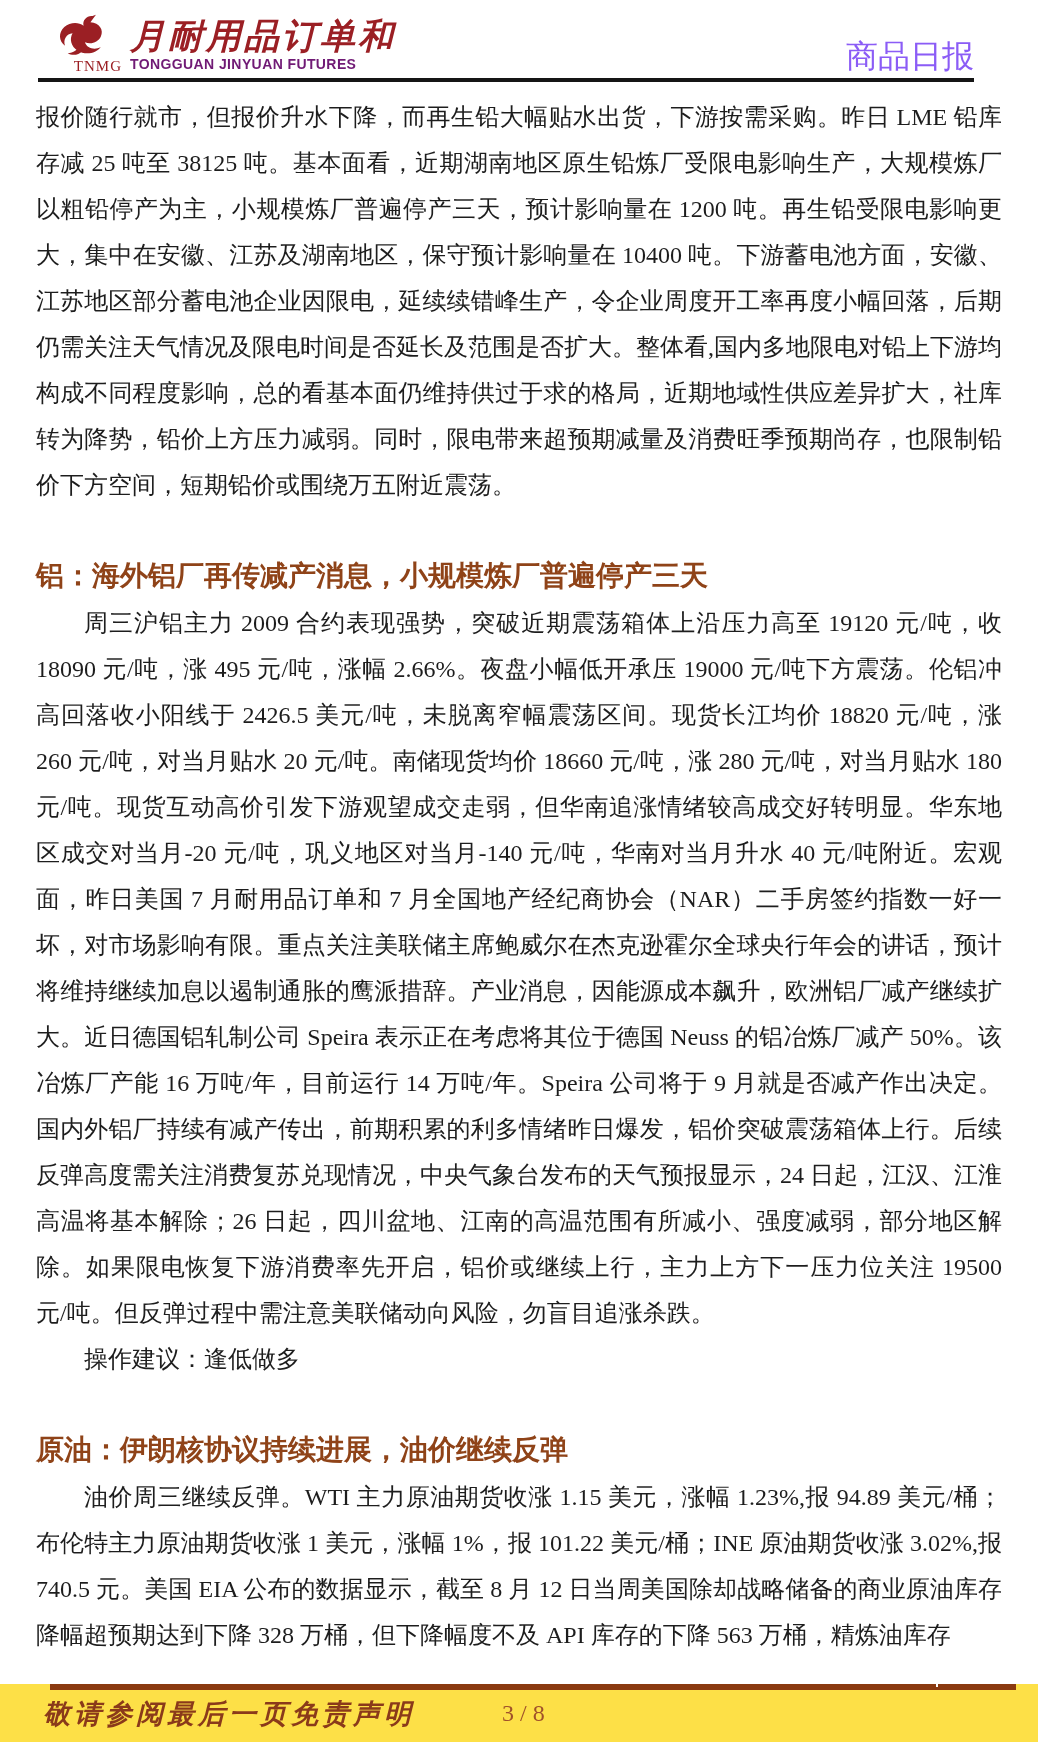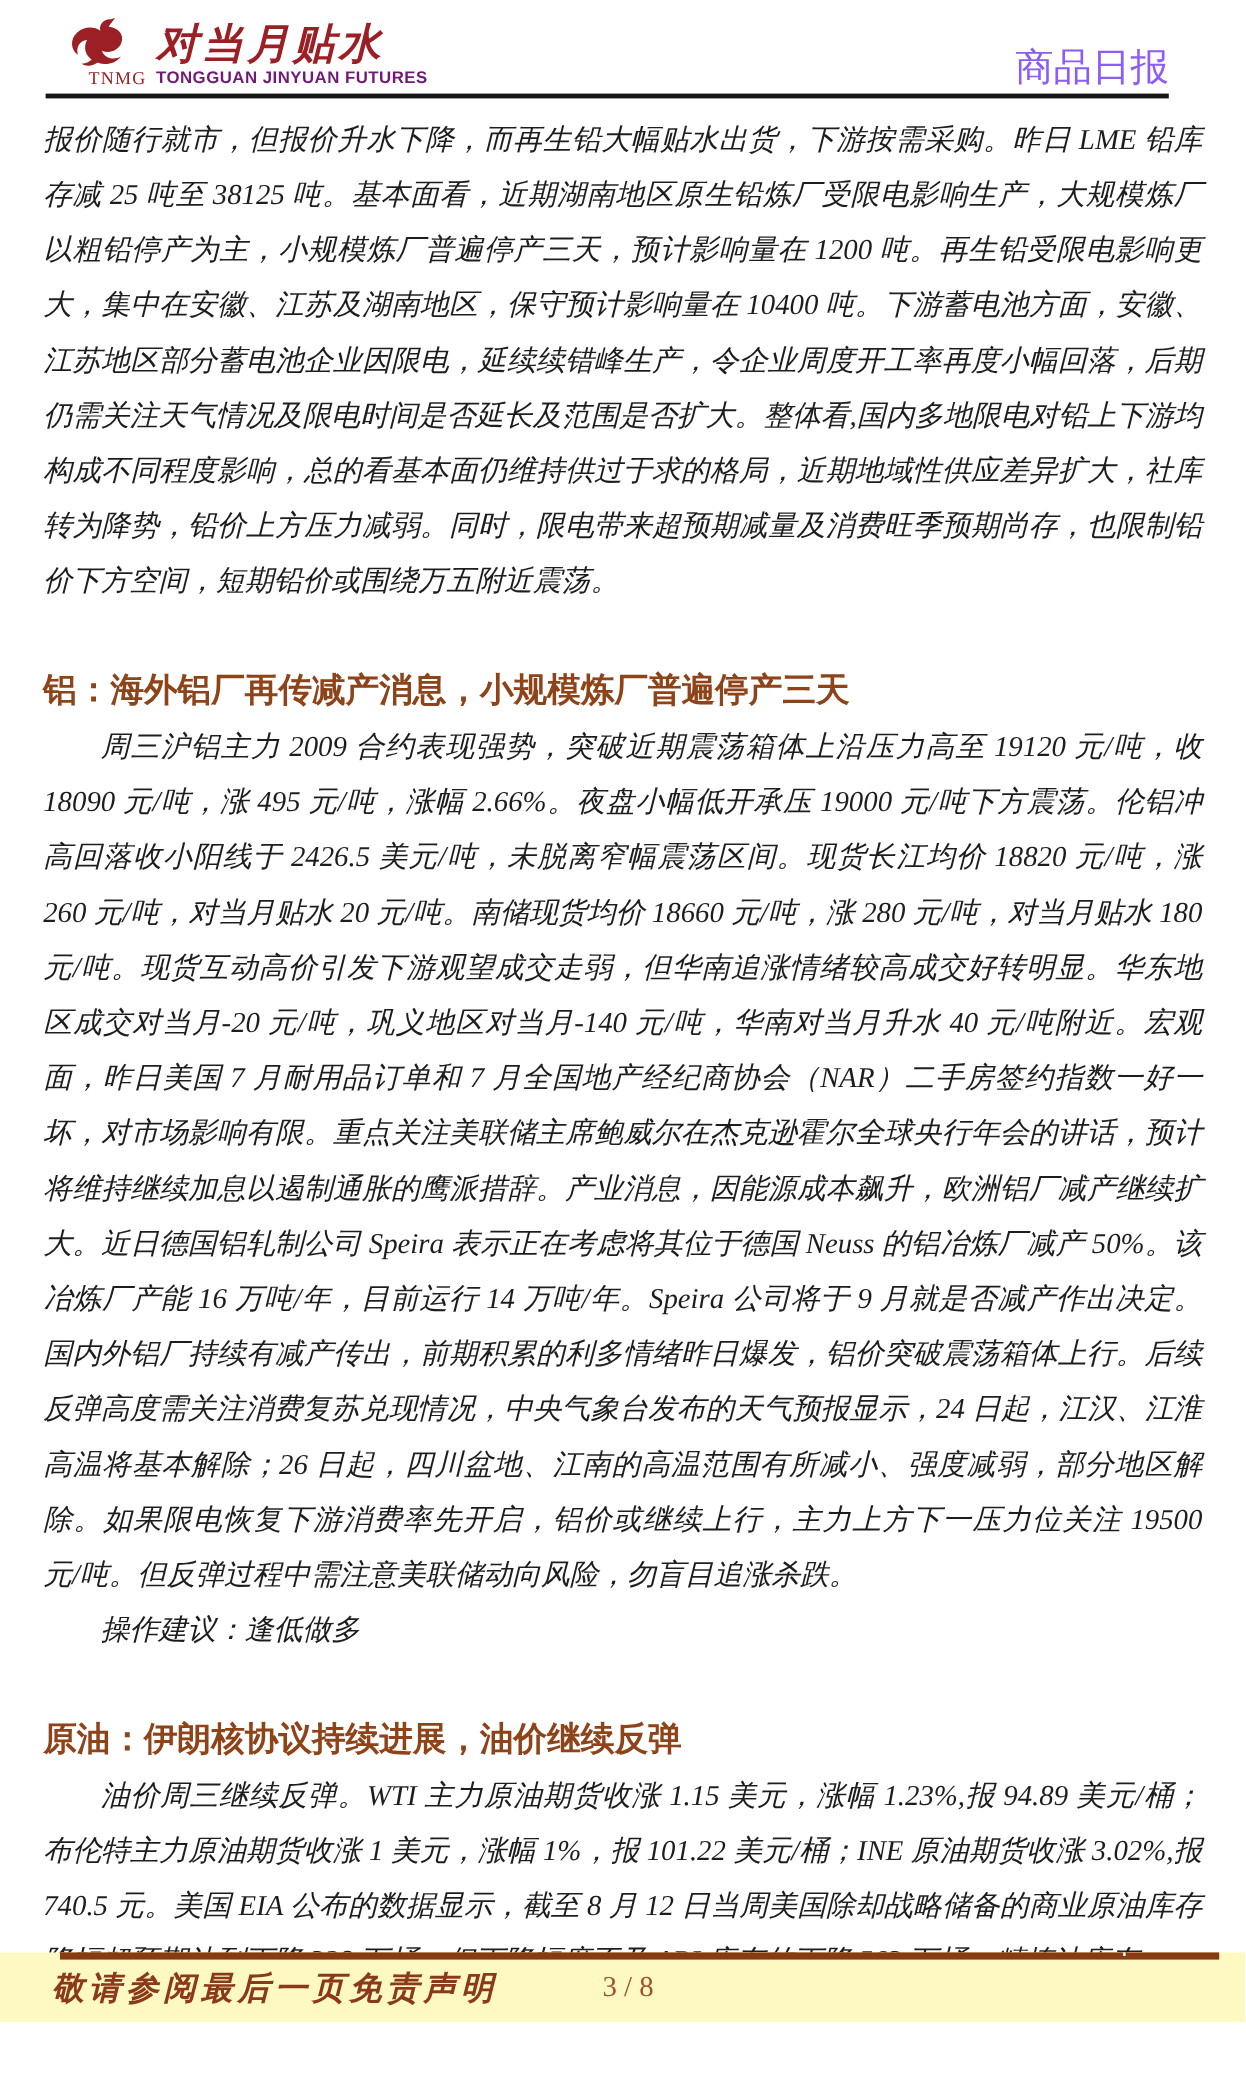--- a/index.html
+++ b/index.html
@@ -18,27 +18,27 @@
   .brand-cn { font-size:35px; font-weight:bold; font-style:italic; color:#9b1f24;
               letter-spacing:3px; line-height:38px; }
   .brand-en { font-size:14px; font-weight:bold; color:#701a75;
               font-family:"Liberation Sans","DejaVu Sans",sans-serif;
               letter-spacing:0.4px; line-height:17px; }
   .report-type { font-size:32px; font-weight:normal; color:#8b5cf6; line-height:36px; }
   .hdr-rule { height:4px; background:#151515; margin:0 64px 0 38px; }
   
   main { padding:12px 36px 0 36px; font-size:24px; line-height:46px;
          text-align:justify; color:#1d1d1d; max-height:1568px; overflow:hidden; }
-  main p { margin:0;font-style:italic; }
+  main p { margin:0; }
   .indent { text-indent:2em; }
   .section-title { font-size:28px; font-weight:bold; color:#8f4318;
                    margin:44px 0 0 0; line-height:48px; text-align:left; }
   
-  .ftr { position:absolute; left:0; top:1627px; width:1038px; height:58px;
-         background:#fef9c3; z-index:5; }
+  .ftr { position:absolute; left:0; top:1684px; width:1038px; height:58px;
+         background:#fde047; z-index:5; }
   .ftr-rule { height:6px; background:#8a3a10; margin:0 22px 0 50px; position:relative; }
   .ftr-notch { position:absolute; left:886px; top:0; width:2px; height:3px; background:#ffffff; }
   .ftr-disclaimer { position:absolute; left:43px; top:12px; font-size:27px;
                     font-style:italic; font-weight:bold; color:#8a3a1a;
                     letter-spacing:4px; }
   .ftr-page { position:absolute; left:502px; top:16px; font-size:24px; color:#a0512a; }
 </style>
 </head>
 <body>
 
@@ -49,21 +49,21 @@
       <div class="logo-mark">
         <svg class="bird" viewBox="0 0 100 64" xmlns="http://www.w3.org/2000/svg">
           <path fill="#9b1f24" d="M63 1 L55 12 C68 13 75 23 70 33 C66 41 56 45 47 41
             C50 50 61 53 70 48 C63 58 47 60 36 53 C27 47 24 37 29 28 C20 29 15 37 18 46
             C9 40 8 27 17 19 C25 12 37 11 45 17 C43 9 50 2 58 3 Z"></path>
           <path fill="#9b1f24" d="M40 44 C37 52 30 57 22 57 C28 61 38 60 43 54 Z"></path>
         </svg>
         <div class="tnmg">TNMG</div>
       </div>
       <div class="logo-text">
-        <div class="brand-cn">对当月贴水</div>
+        <div class="brand-cn">月耐用品订单和</div>
         <div class="brand-en">TONGGUAN JINYUAN FUTURES</div>
       </div>
     </div>
     <div class="report-type">商品日报</div>
   </header>
 
   <div class="hdr-rule"></div>
 
   <main>
     <p class="body-para">报价随行就市，但报价升水下降，而再生铅大幅贴水出货，下游按需采购。昨日 LME 铅库存减 25 吨至 38125 吨。基本面看，近期湖南地区原生铅炼厂受限电影响生产，大规模炼厂以粗铅停产为主，小规模炼厂普遍停产三天，预计影响量在 1200 吨。再生铅受限电影响更大，集中在安徽、江苏及湖南地区，保守预计影响量在 10400 吨。下游蓄电池方面，安徽、江苏地区部分蓄电池企业因限电，延续续错峰生产，令企业周度开工率再度小幅回落，后期仍需关注天气情况及限电时间是否延长及范围是否扩大。整体看,国内多地限电对铅上下游均构成不同程度影响，总的看基本面仍维持供过于求的格局，近期地域性供应差异扩大，社库转为降势，铅价上方压力减弱。同时，限电带来超预期减量及消费旺季预期尚存，也限制铅价下方空间，短期铅价或围绕万五附近震荡。</p>

